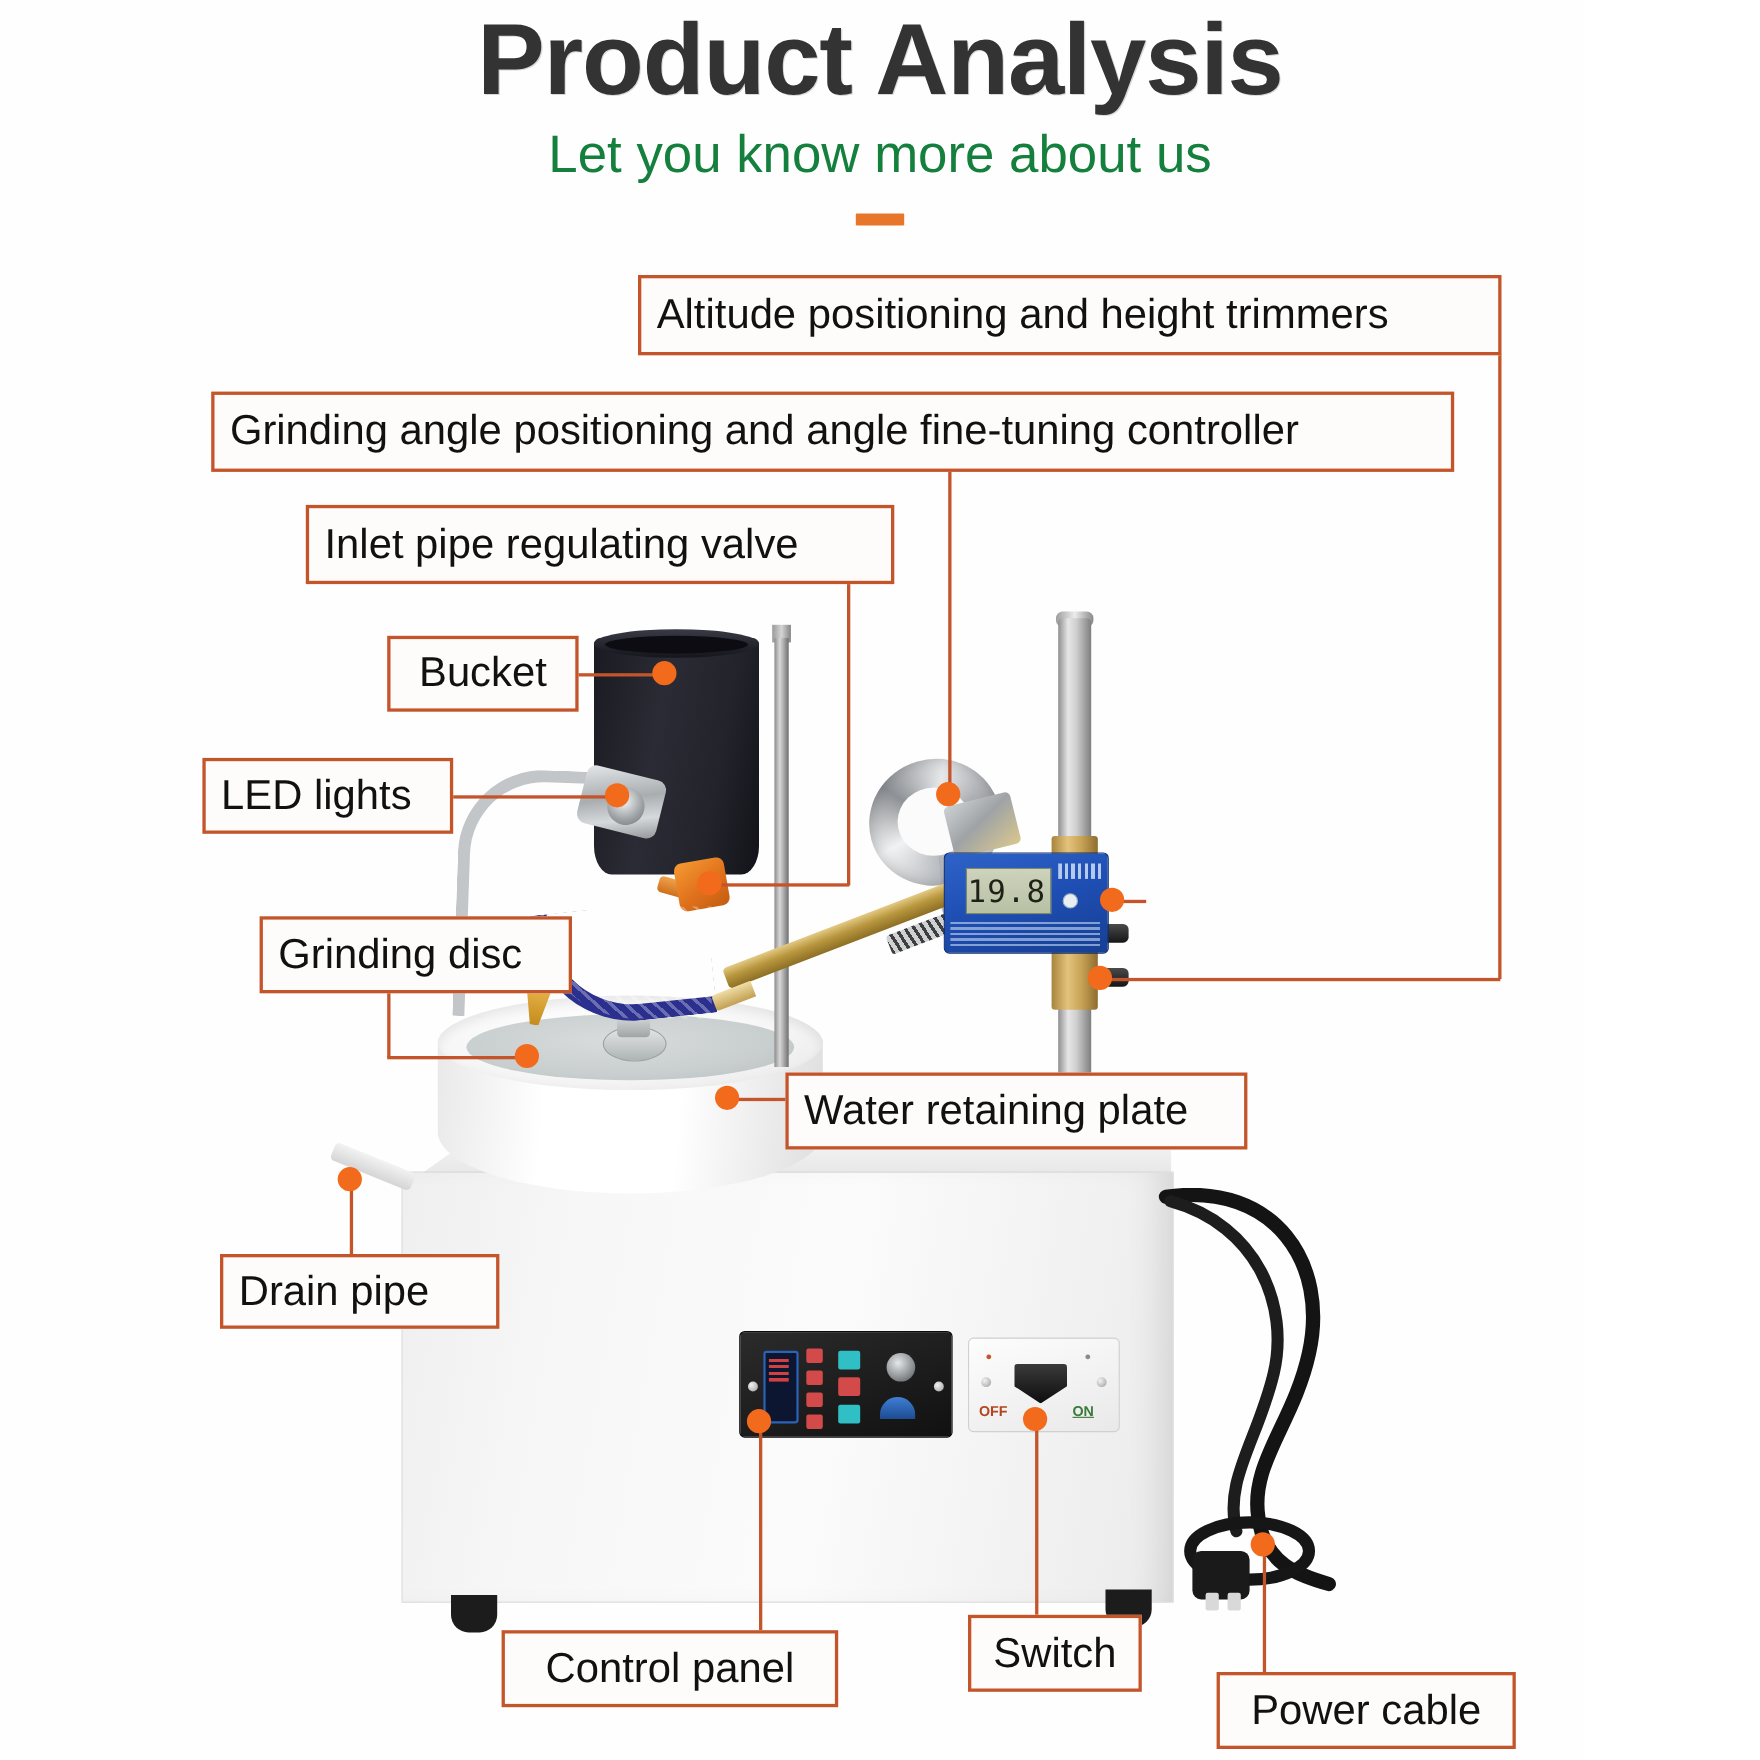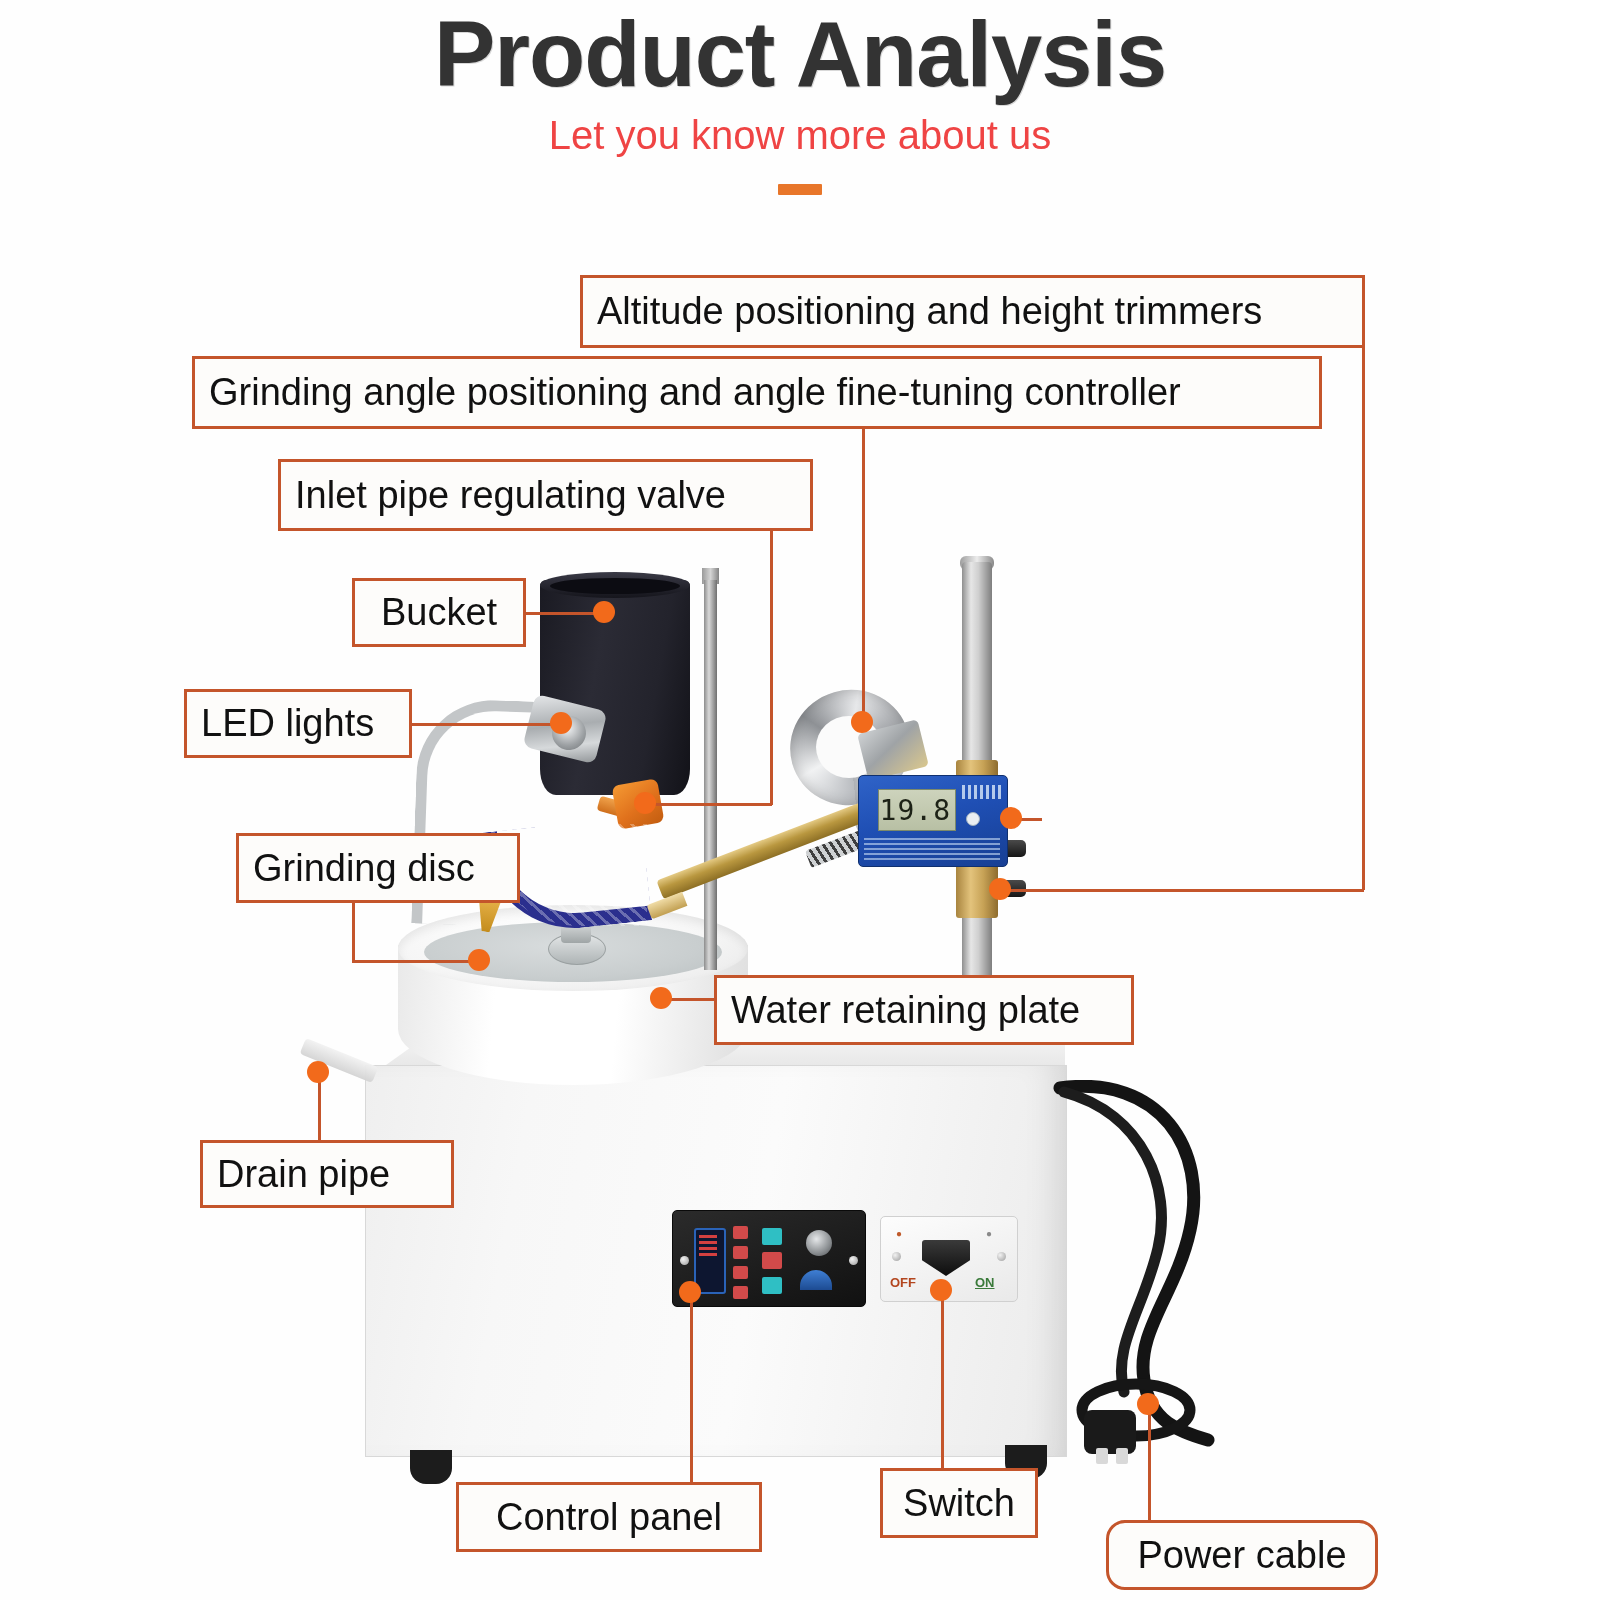--- a/index.html
+++ b/index.html
@@ -11,21 +11,21 @@
   }
   #stage{position:relative;width:1440px;height:1600px;background:#fefefe;}
 
   
   .hdr{position:absolute;left:0;top:0;width:1600px;text-align:center;}
   .hdr-title{
     font-size:92px;font-weight:bold;color:#333333;letter-spacing:-1px;
     line-height:1.05;margin-top:6px;
     text-shadow:1px 1px 0 rgba(170,170,170,.45);
   }
-  .hdr-sub{font-size:40px;color:#ef4444;margin-top:10px;font-weight:400;}
+  .hdr-sub{font-size:48px;color:#15803d;margin-top:10px;font-weight:400;}
   .hdr-dash{width:44px;height:11px;background:#e8762a;margin:26px auto 0;border-radius:1px;}
 
   
   .callout{
     position:absolute;box-sizing:border-box;
     border:3px solid #c4552b;background:#fdfcfa;
     display:flex;align-items:center;
     font-size:38px;color:#111111;white-space:nowrap;
     padding:6px 14px;z-index:40;
   }
@@ -447,21 +447,21 @@
   <div class="dot" style="left:604px;top:612px;"></div>
   <div class="dot" style="left:561px;top:723px;"></div>
   <div class="dot" style="left:479px;top:960px;"></div>
   <div class="dot" style="left:1011px;top:818px;"></div>
   <div class="dot" style="left:661px;top:998px;"></div>
   <div class="dot" style="left:318px;top:1072px;"></div>
   <div class="dot" style="left:690px;top:1292px;"></div>
   <div class="dot" style="left:941px;top:1290px;"></div>
   <div class="dot" style="left:1148px;top:1404px;"></div>
 
-  <div class="callout" style="left:580px;top:250px;width:785px;height:73px;margin-top:25px;">
+  <div class="callout" style="left:580px;top:250px;width:785px;height:73px;">
     <span>Altitude positioning and height trimmers</span>
   </div>
 
   <div class="callout" style="left:192px;top:356px;width:1130px;height:73px;">
     <span>Grinding angle positioning and angle fine-tuning controller</span>
   </div>
 
   <div class="callout" style="left:278px;top:459px;width:535px;height:72px;">
     <span>Inlet pipe regulating valve</span>
   </div>
@@ -488,17 +488,17 @@
   </div>
 
   <div class="callout c-center" style="left:440px;top:1482px;width:306px;height:70px;">
     <span>Control panel</span>
   </div>
 
   <div class="callout c-center" style="left:864px;top:1468px;width:158px;height:70px;">
     <span>Switch</span>
   </div>
 
-  <div class="callout c-center" style="left:1090px;top:1520px;width:272px;height:70px;border-radius:19px;">
+  <div class="callout c-center" style="left:1090px;top:1520px;width:272px;height:70px;">
     <span>Power cable</span>
   </div>
 
 </div>
 
 </body></html>

